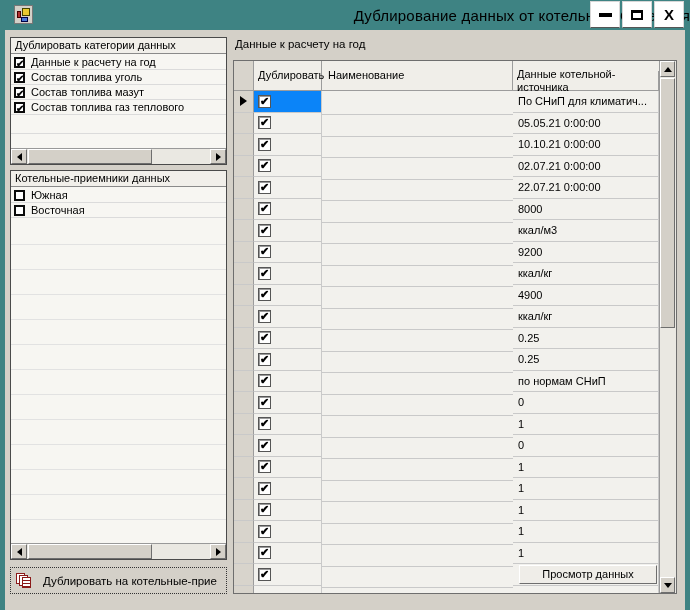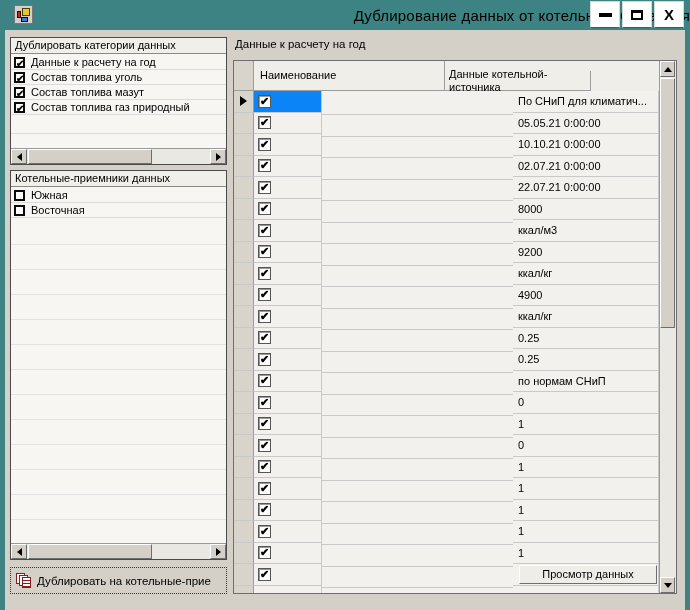--- a/index.html
+++ b/index.html
@@ -51,21 +51,21 @@
   .arr-d{width:0;height:0;border:4px solid transparent;border-top:5px solid #000;margin-bottom:-4px;}
   .vscroll{position:absolute;right:0;top:0;bottom:0;width:17px;background:#EAE8E2;border-left:1px solid #999;}
   .vscroll .sbtn{width:15px;height:16px;left:0;}
   .vscroll .sbtn.up{top:0;}
   .vscroll .sbtn.down{bottom:0;}
   .vthumb{position:absolute;left:0;top:17px;width:15px;height:250px;background:#D4D0C8;
           border:1px solid;border-color:#fff #6e6e6e #6e6e6e #fff;}
 
   
   .dup-btn{position:absolute;left:5px;top:537px;width:217px;height:27px;background:transparent;
-           border:1px dotted #333;display:flex;align-items:center;padding:0 0 0 5px;gap:6px;
+           border:1px dotted #333;display:flex;align-items:center;padding:0 0 0 5px;gap:12px;
            font-size:11.5px;color:#000;white-space:nowrap;overflow:hidden;cursor:default;}
   .doc-icon{flex:0 0 auto;width:15px;height:15px;position:relative;}
   .doc-icon i{position:absolute;background:#fff;border:1px solid #8B1A1A;}
   .doc-icon .p1{left:0;top:0;width:9px;height:11px;}
   .doc-icon .p2{left:3px;top:2px;width:9px;height:11px;}
   .doc-icon .p3{left:6px;top:4px;width:9px;height:11px;background:repeating-linear-gradient(to bottom,#fff 0 2px,#8B1A1A 2px 3px);}
 
   
   .section-label{position:absolute;left:230px;top:8px;font-size:11.5px;color:#000;}
   .grid{position:absolute;left:228px;top:30px;width:444px;height:534px;background:#F2F1ED;
@@ -132,21 +132,21 @@
           <div class="litem">
             <span class="lcb on">✔</span>
             <span class="llabel">Состав топлива уголь</span>
           </div>
           <div class="litem">
             <span class="lcb on">✔</span>
             <span class="llabel">Состав топлива мазут</span>
           </div>
           <div class="litem">
             <span class="lcb on">✔</span>
-            <span class="llabel">Состав топлива газ природный</span>
+            <span class="llabel">Состав топлива газ теплового</span>
           </div>
           <div class="empty-rows-15" style="top:64px;bottom:0;"></div>
         </div>
       <div class="hscroll">
         <span class="sbtn left">
             <span class="arr-l"></span>
           </span>
         <span class="hthumb"></span>
         <span class="sbtn right">
             <span class="arr-r"></span>
@@ -185,20 +185,21 @@
           <i class="p3"></i>
         </span>
       <span>Дублировать на котельные-прие</span>
     </button>
 
     <div class="section-label">Данные к расчету на год</div>
 
     <div class="grid">
       <div class="ghead">
         <div class="gh selc"></div>
+        <div class="gh dupc">Дублировать</div>
         <div class="gh namec">Наименование</div>
         <div class="gh valc">Данные котельной-источника</div>
       </div>
       <div class="gbody" id="grid-body">
           <div class="grid-row cur">
             <div class="cell selc">
               <span class="tri"></span>
             </div>
             <div class="cell dupc current">
               <span class="gcb">✔</span>

